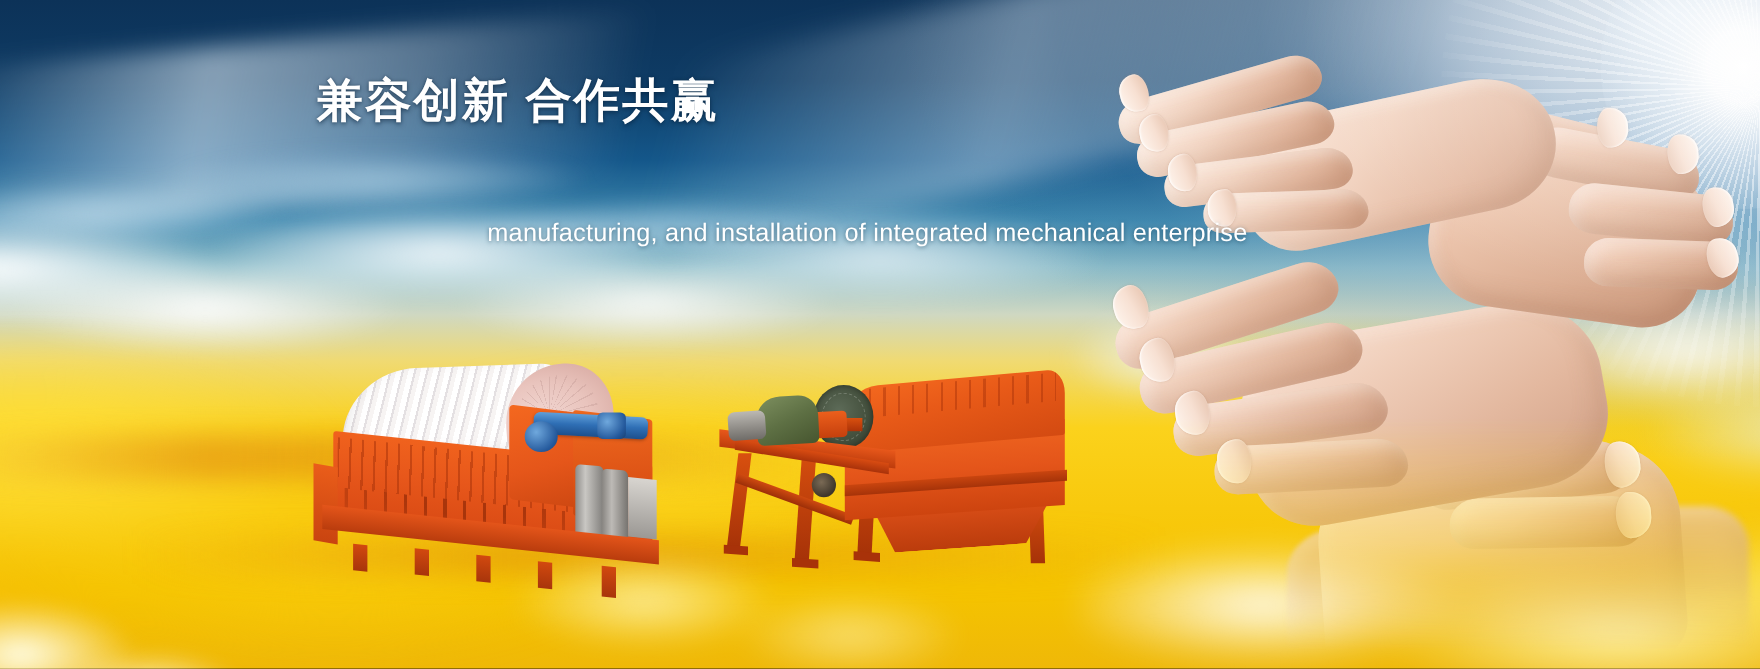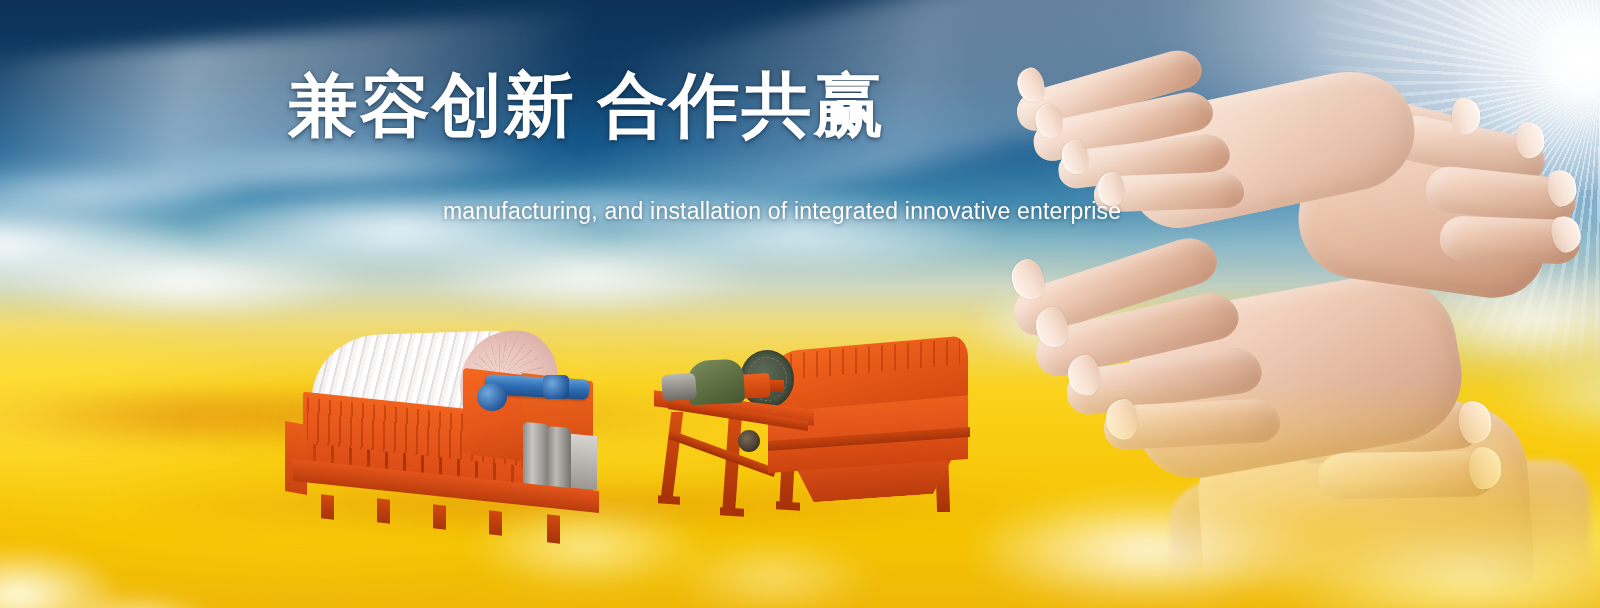--- a/index.html
+++ b/index.html
@@ -159,21 +159,21 @@
     position:absolute;left:950px;top:235px;width:260px;height:180px;
     background:radial-gradient(ellipse 120px 58px at 40% 50%, rgba(236,247,255,.80), rgba(236,247,255,0) 72%);
     filter:blur(10px);
   }
 
   
   .copy{position:absolute;left:0;top:0;width:100%;height:100%;}
 
   .headline{
     position:absolute;left:288px;top:70px;
-    font-size:70px;line-height:1;
+    font-size:42px;line-height:1;
     font-weight:700;color:#ffffff;
     letter-spacing:2px;
     text-shadow:0 2px 5px rgba(6,30,52,.55), 0 0 2px rgba(6,30,52,.4);
     white-space:nowrap;
   }
   .headline-en{
     position:absolute;left:762px;top:106px;
     font-size:26px;line-height:1;
     font-weight:400;color:#ffffff;
     letter-spacing:.2px;
@@ -645,16 +645,16 @@
         <div class="nail n4"></div>
       </div>
 
     </div>
   </div>
 
   <div class="bloom"></div>
 
   <div class="copy">
     <div class="headline">兼容创新  合作共赢</div>
-    <div class="subline-en">manufacturing, and installation of integrated innovative enterprise</div>
+    <div class="subline-en">manufacturing, and installation of integrated mechanical enterprise</div>
   </div>
 
 </div>
 
 </body></html>

